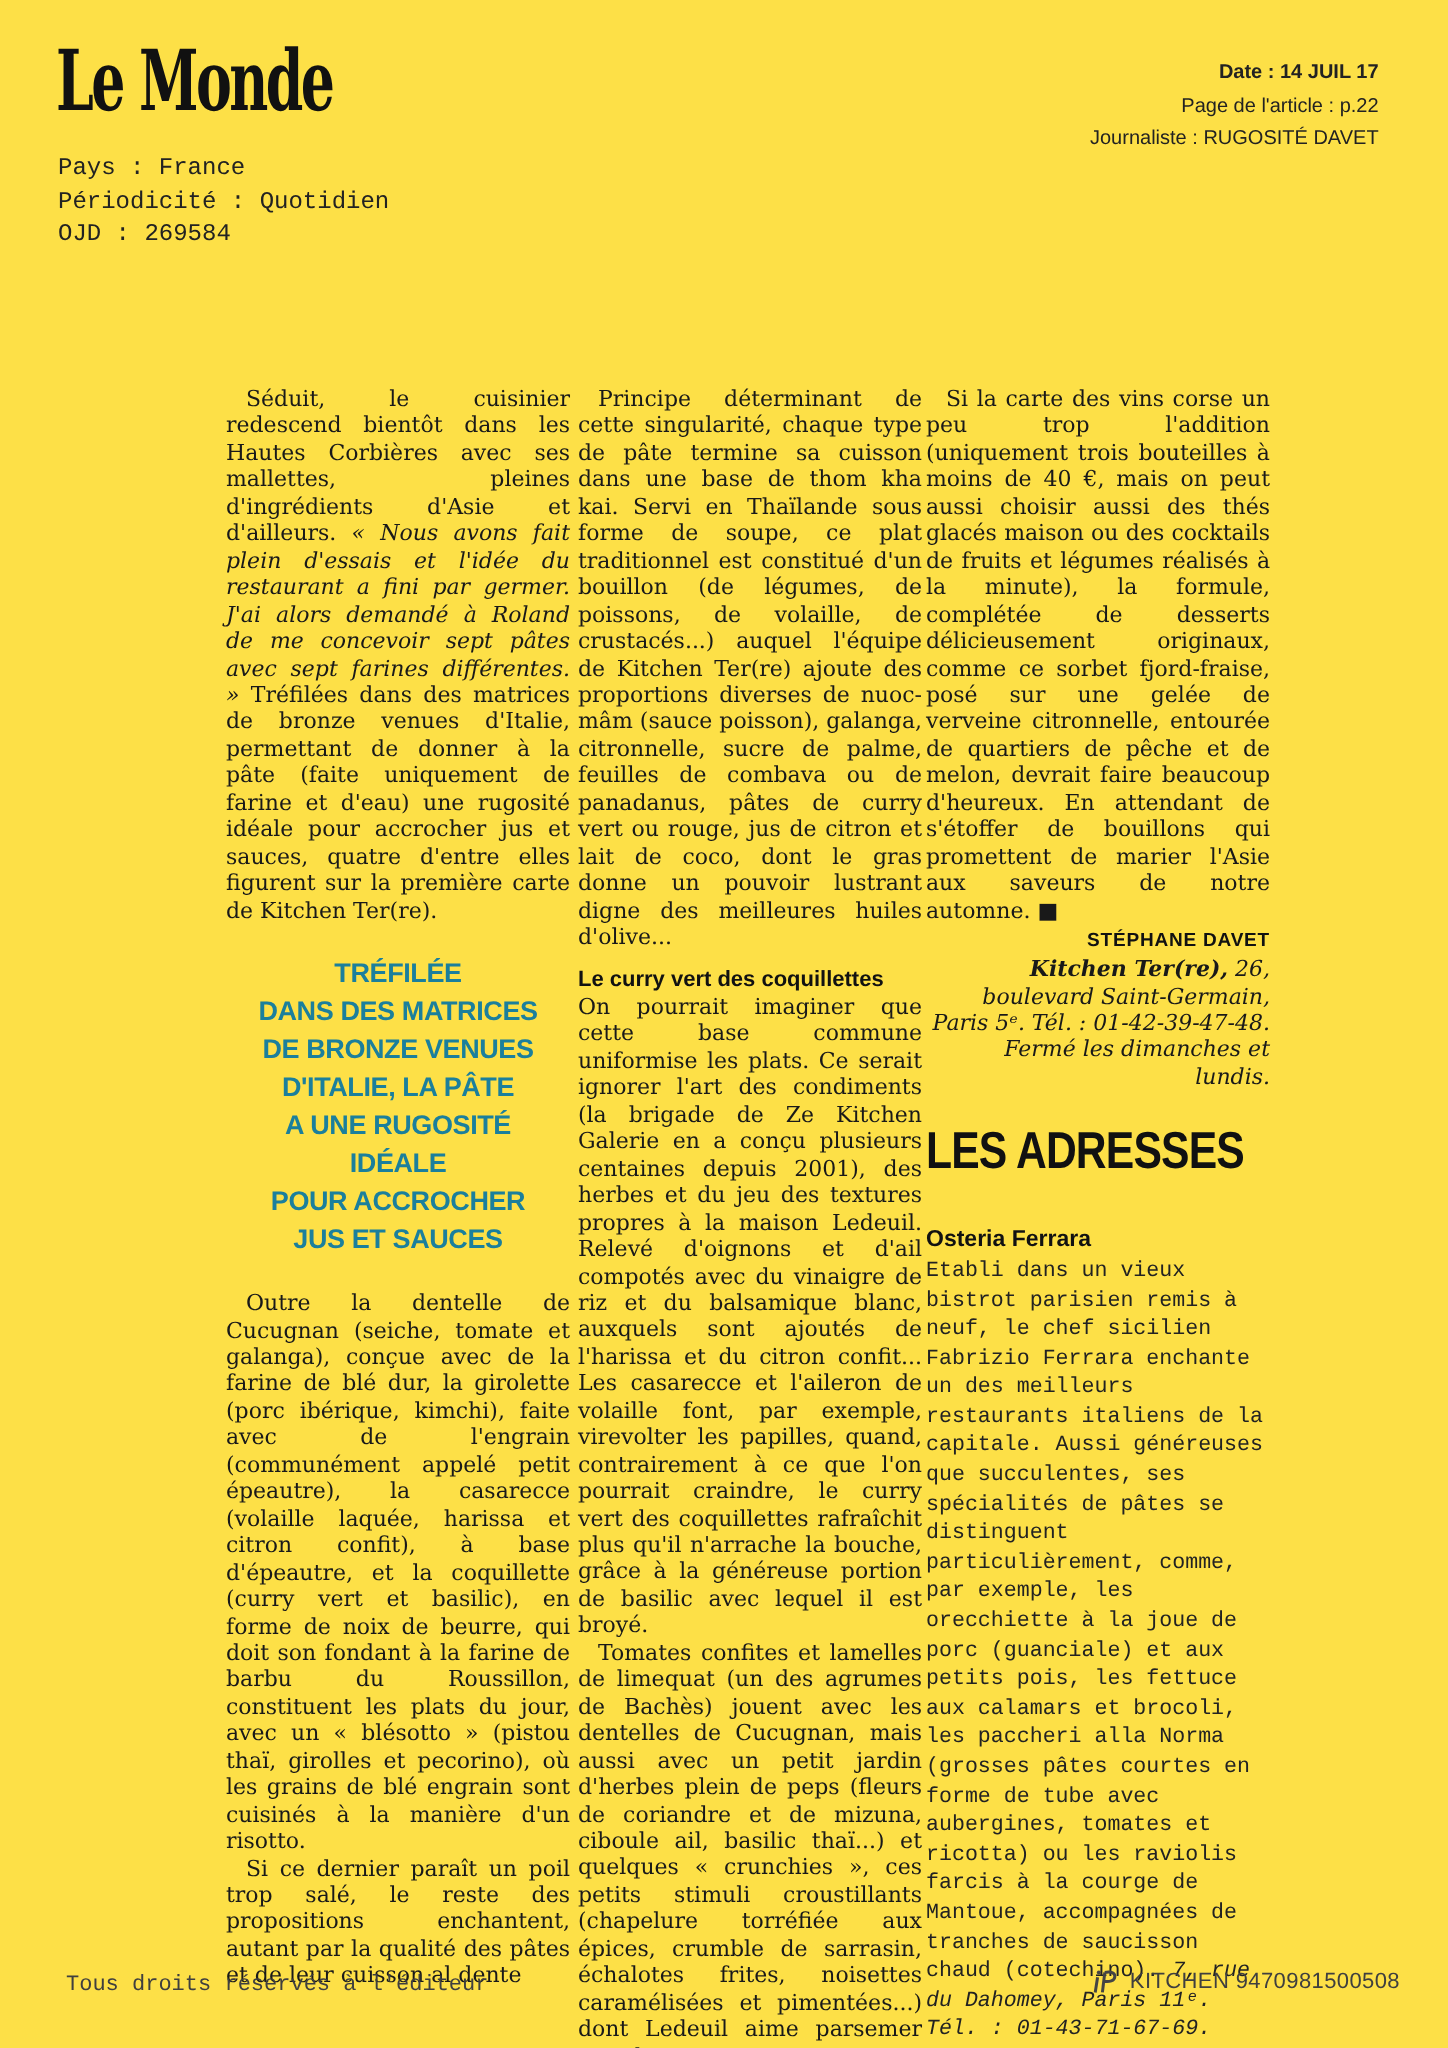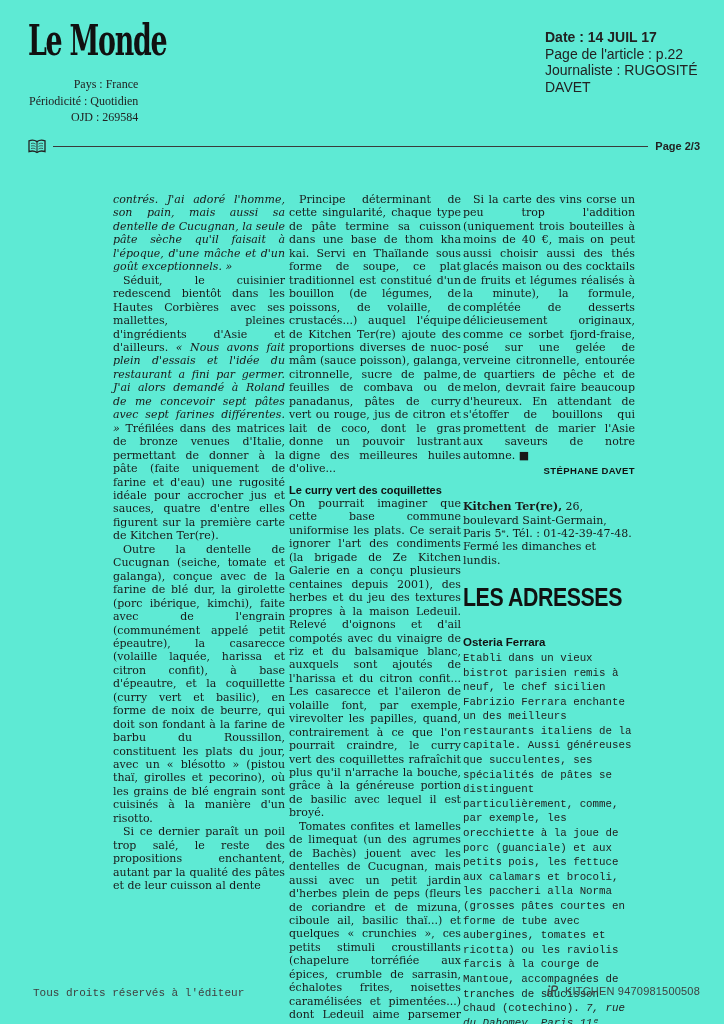--- a/index.html
+++ b/index.html
@@ -1,45 +1,45 @@
 <!DOCTYPE html>
 <html><head>
 <meta charset="utf-8">
 <style>
   html,body{margin:0;padding:0;background:#fff;}
-  .page{position:relative;width:724px;height:1024px;background:#5eead4;outline:1px solid #e3e3e3;overflow:hidden;
+  .page{position:relative;width:724px;height:1024px;background:#fde047;outline:1px solid #e3e3e3;overflow:hidden;
         font-family:"DejaVu Serif",serif;color:#191919;}
   
   .logo{position:absolute;left:28px;top:16px;font-family:"DejaVu Serif",serif;font-weight:bold;
         font-size:42px;letter-spacing:-2px;color:#111;transform:scaleX(0.64);transform-origin:left top;
         white-space:nowrap;}
-  .pub-meta{position:absolute;left:29px;top:76px;font-family:Liberation Serif, serif;
-        font-size:12px;line-height:16.5px;color:#222;text-align:right;}
+  .pub-meta{position:absolute;left:29px;top:76px;font-family:Liberation Mono, monospace;
+        font-size:12px;line-height:16.5px;color:#222;}
   .art-meta{position:absolute;left:545px;top:29px;font-family:"Liberation Sans",sans-serif;
-        font-size:14px;line-height:16.5px;color:#222;}
+        font-size:10px;line-height:16.5px;color:#222;text-align:right;}
   .bold{font-weight:bold;}
   .divider-row{position:absolute;left:28px;right:24px;top:137px;height:18px;
         display:flex;align-items:center;}
   .rule{flex:1;border-top:1.6px solid #3a3a3a;margin:0 7px 0 7px;}
   .page-ind{font-family:"Liberation Sans",sans-serif;font-size:11px;font-weight:bold;color:#222;white-space:nowrap;}
   
   .col{position:absolute;top:193px;width:172px;}
   .col1{left:113px;}
   .col2{left:289px;}
   .col3{left:463px;}
   .para{margin:0;font-size:11px;line-height:13.45px;text-align:justify;}
   .indent{text-indent:10px;}
   .italic{font-style:italic;}
   .pull-quote{margin:15px 0 16px 0;text-align:center;font-family:"Liberation Sans",sans-serif;
         font-weight:bold;font-size:13.5px;line-height:19px;white-space:pre-line;letter-spacing:-0.2px;}
   .subhead{margin:8px 0 0 0;font-family:"Liberation Sans",sans-serif;font-weight:bold;
         font-size:11px;line-height:13.45px;color:#111;}
   .signature{margin-top:3px;text-align:right;font-family:"Liberation Sans",sans-serif;
         font-weight:bold;font-size:9.5px;letter-spacing:0.4px;color:#111;}
-  .address{margin:24px 0 0 0;font-size:11px;line-height:13.45px;text-align:left;}
+  .address{margin:2px 0 0 0;font-size:11px;line-height:13.45px;font-style:italic;text-align:right;}
   .addr-name{font-weight:bold;}
   .adresses{margin:17px 0 25px 0;font-family:"Liberation Sans",sans-serif;font-weight:bold;
         font-size:26px;line-height:26px;color:#111;transform:scaleX(0.82);transform-origin:left center;
         white-space:nowrap;letter-spacing:-0.5px;}
   .osteria-title{font-family:"Liberation Sans",sans-serif;font-weight:bold;font-size:11.5px;
         line-height:14.6px;color:#111;margin:0;}
   .sansbody{margin:1px 0 0 0;font-family:Liberation Mono, monospace;font-size:10.8px;
         line-height:14.6px;text-align:left;color:#222;}
   
   .footer-left{position:absolute;left:33px;top:987px;font-family:Liberation Mono, monospace;
@@ -58,35 +58,31 @@
     <div>Pays : France</div>
     <div>Périodicité : Quotidien</div>
     <div>OJD : 269584</div>
   </div>
   <div class="art-meta">
     <div class="bold">Date : 14 JUIL 17</div>
     <div>Page de l'article : p.22</div>
     <div>Journaliste : RUGOSITÉ DAVET</div>
   </div>
 
-  <div class="divider-row">
-    <span class="icon">
-      <svg width="18" height="15" viewBox="0 0 18 15">
-        <path d="M1 1.8 C4 0.7 7 1.2 9 2.6 C11 1.2 14 0.7 17 1.8 L17 12.6 C14 11.6 11 12.1 9 13.5 C7 12.1 4 11.6 1 12.6 Z" fill="none" stroke="#222" stroke-width="1.3"></path>
-        <line x1="9" y1="2.6" x2="9" y2="13.5" stroke="#222" stroke-width="1"></line>
-        <path d="M3 4.5 C5 4 6.5 4.3 7.5 5 M3 7 C5 6.5 6.5 6.8 7.5 7.5 M3 9.5 C5 9 6.5 9.3 7.5 10 M10.5 5 C11.5 4.3 13 4 15 4.5 M10.5 7.5 C11.5 6.8 13 6.5 15 7 M10.5 10 C11.5 9.3 13 9 15 9.5" fill="none" stroke="#222" stroke-width="0.7"></path>
-      </svg>
-    </span>
-    <span class="rule"></span>
-    <span class="page-ind">Page 2/3</span>
-  </div>
 
   <div class="col col1">
-    <p class="para italic">contrés. J'ai adoré l'homme, son pain, mais aussi sa dentelle de Cucugnan, la seule pâte sèche qu'il faisait à l'époque, d'une mâche et d'un goût exceptionnels. »</p>
     <p class="para indent"><span>Séduit, le cuisinier redescend bientôt dans les Hautes Corbières avec ses mallettes, pleines d'ingrédients d'Asie et d'ailleurs. </span><span class="italic">« Nous avons fait plein d'essais et l'idée du restaurant a fini par germer. J'ai alors demandé à Roland de me concevoir sept pâtes avec sept farines différentes. »</span><span> Tréfilées dans des matrices de bronze venues d'Italie, permettant de donner à la pâte (faite uniquement de farine et d'eau) une rugosité idéale pour accrocher jus et sauces, quatre d'entre elles figurent sur la première carte de Kitchen Ter(re).</span></p>
+    <div class="pull-quote" style="color: rgb(27, 127, 156);">TRÉFILÉE
+DANS DES MATRICES
+DE BRONZE VENUES
+D'ITALIE, LA PÂTE
+A UNE RUGOSITÉ
+IDÉALE
+POUR ACCROCHER
+JUS ET SAUCES</div>
     <p class="para indent">Outre la dentelle de Cucugnan (seiche, tomate et galanga), conçue avec de la farine de blé dur, la girolette (porc ibérique, kimchi), faite avec de l'engrain (communément appelé petit épeautre), la casarecce (volaille laquée, harissa et citron confit), à base d'épeautre, et la coquillette (curry vert et basilic), en forme de noix de beurre, qui doit son fondant à la farine de barbu du Roussillon, constituent les plats du jour, avec un « blésotto » (pistou thaï, girolles et pecorino), où les grains de blé engrain sont cuisinés à la manière d'un risotto.</p>
     <p class="para indent">Si ce dernier paraît un poil trop salé, le reste des propositions enchantent, autant par la qualité des pâtes et de leur cuisson al dente</p>
   </div>
 
   <div class="col col2">
     <p class="para indent">Principe déterminant de cette singularité, chaque type de pâte termine sa cuisson dans une base de thom kha kai. Servi en Thaïlande sous forme de soupe, ce plat traditionnel est constitué d'un bouillon (de légumes, de poissons, de volaille, de crustacés...) auquel l'équipe de Kitchen Ter(re) ajoute des proportions diverses de nuoc-mâm (sauce poisson), galanga, citronnelle, sucre de palme, feuilles de combava ou de panadanus, pâtes de curry vert ou rouge, jus de citron et lait de coco, dont le gras donne un pouvoir lustrant digne des meilleures huiles d'olive...</p>
     <h3 class="subhead">Le curry vert des coquillettes</h3>
     <p class="para">On pourrait imaginer que cette base commune uniformise les plats. Ce serait ignorer l'art des condiments (la brigade de Ze Kitchen Galerie en a conçu plusieurs centaines depuis 2001), des herbes et du jeu des textures propres à la maison Ledeuil. Relevé d'oignons et d'ail compotés avec du vinaigre de riz et du balsamique blanc, auxquels sont ajoutés de l'harissa et du citron confit... Les casarecce et l'aileron de volaille font, par exemple, virevolter les papilles, quand, contrairement à ce que l'on pourrait craindre, le curry vert des coquillettes rafraîchit plus qu'il n'arrache la bouche, grâce à la généreuse portion de basilic avec lequel il est broyé.</p>
     <p class="para indent">Tomates confites et lamelles de limequat (un des agrumes de Bachès) jouent avec les dentelles de Cucugnan, mais aussi avec un petit jardin d'herbes plein de peps (fleurs de coriandre et de mizuna, ciboule ail, basilic thaï...) et quelques « crunchies », ces petits stimuli croustillants (chapelure torréfiée aux épices, crumble de sarrasin, échalotes frites, noisettes caramélisées et pimentées...) dont Ledeuil aime parsemer ses plats.</p>
   </div>

